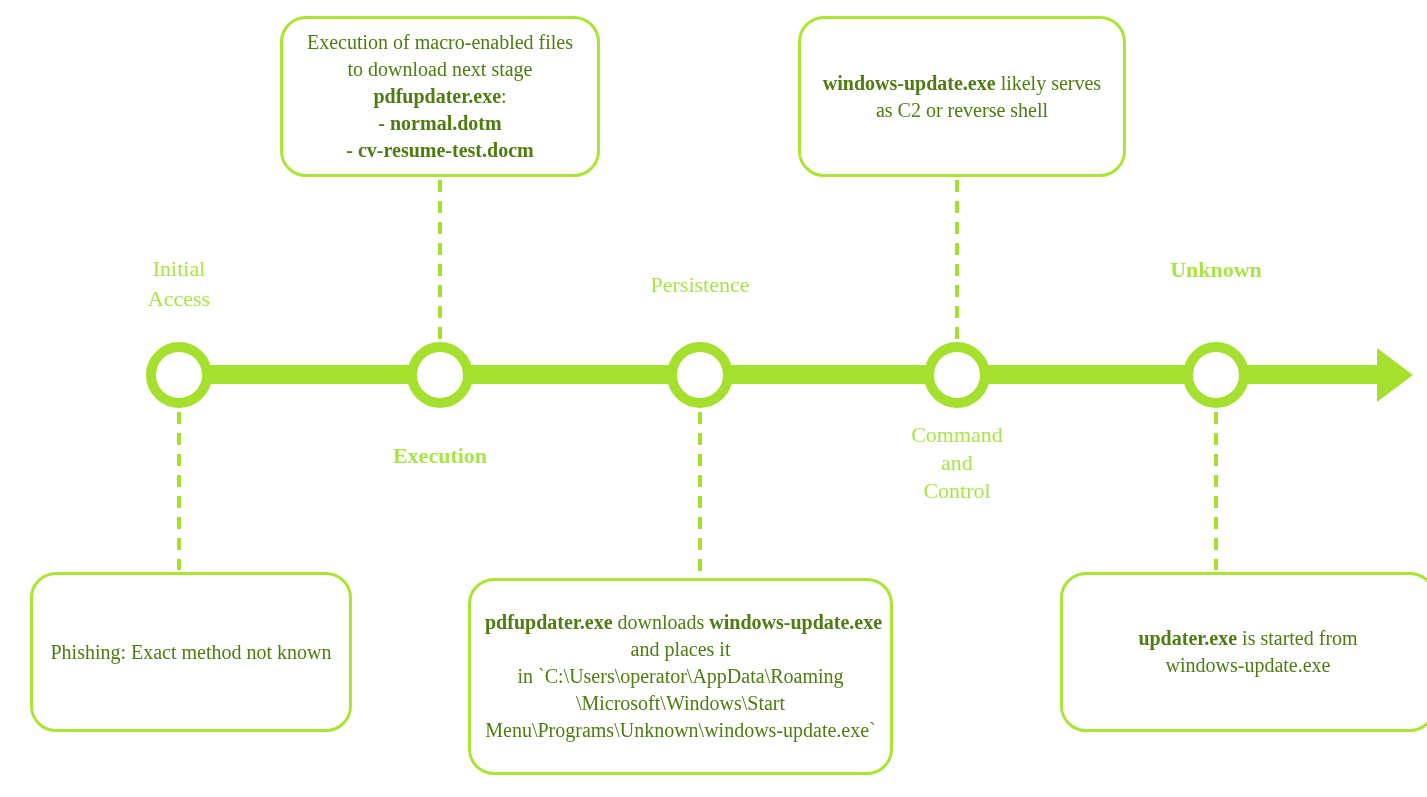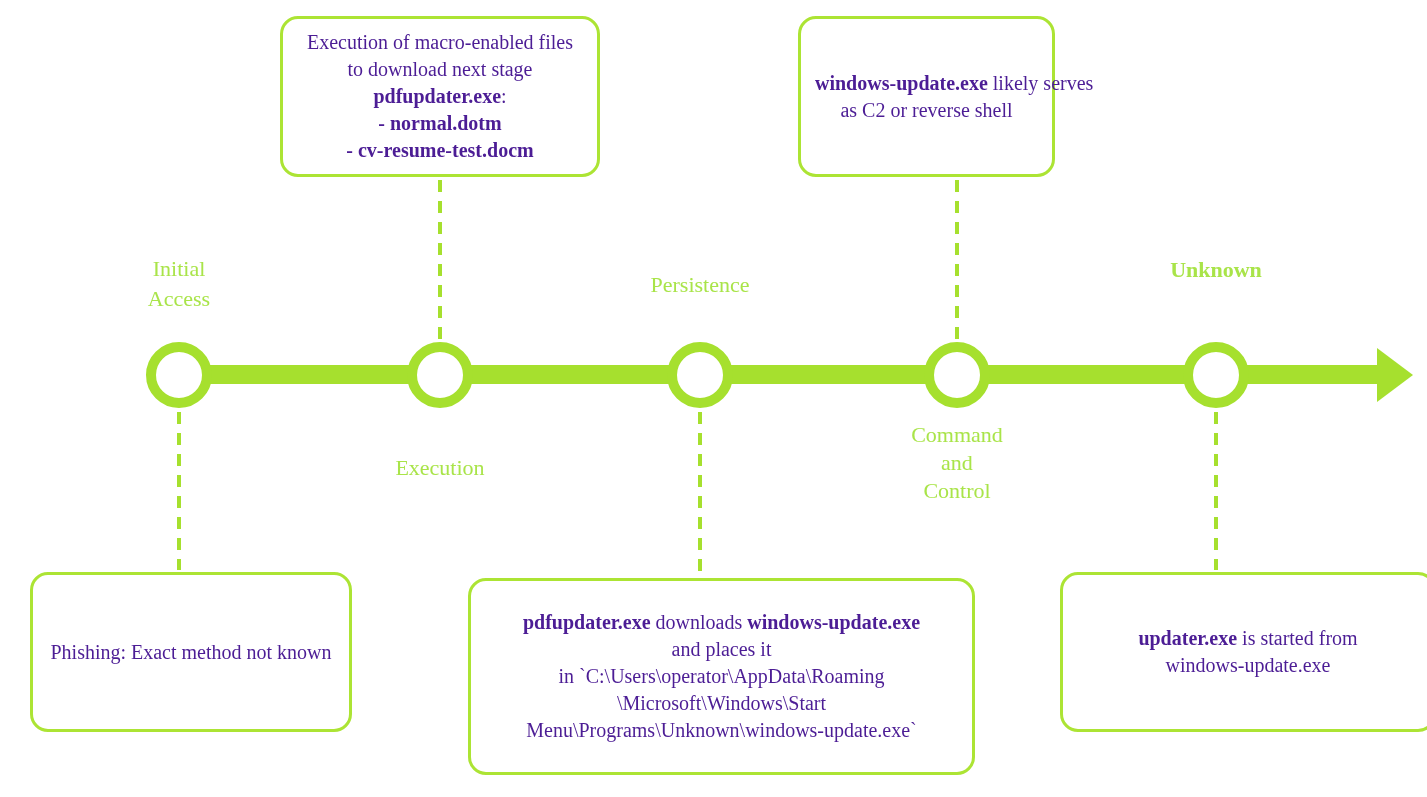--- a/index.html
+++ b/index.html
@@ -21,23 +21,23 @@
     position:absolute;width:4px;z-index:1;
     background:repeating-linear-gradient(180deg,#a6e02e 0 12px,transparent 12px 21px);
   }
   .nlabel{
     position:absolute;color:#a9e449;font-size:22px;line-height:30px;
     text-align:center;white-space:pre-line;z-index:2;
   }
   
   .callout{
     position:absolute;box-sizing:border-box;background:#ffffff;z-index:3;
-    border:3px solid #ace434;border-radius:18px;
+    border:3px solid #ace434;border-radius:26px;
     display:flex;flex-direction:column;justify-content:center;
-    text-align:center;color:#4c1d95;font-size:20px;line-height:27px;padding:8px 14px;
+    text-align:center;color:#4d7c0f;font-size:20px;line-height:27px;padding:8px 14px;
   }
   .callout .tl{white-space:pre;}
   .b{font-weight:bold;}
 </style>
 </head>
 <body>
 
 <div class="canvas">
 
   <div class="bar"></div>
@@ -50,42 +50,42 @@
   <div class="connector" style="left:1214px;top:412px;height:158px;"></div>
 
   <div class="node" style="left:146px;"></div>
   <div class="node" style="left:407px;"></div>
   <div class="node" style="left:667px;"></div>
   <div class="node" style="left:924px;"></div>
   <div class="node" style="left:1183px;"></div>
 
   <div class="nlabel" style="left:69px;top:254px;width:220px;">Initial
 Access</div>
-  <div class="nlabel" style="left:330px;top:453px;width:220px;">Execution</div>
+  <div class="nlabel" style="left:330px;top:441px;width:220px;font-weight:bold;">Execution</div>
   <div class="nlabel" style="left:580px;top:270px;width:240px;">Persistence</div>
   <div class="nlabel" style="left:837px;top:421px;width:240px;line-height:28px;">Command
 and
 Control</div>
   <div class="nlabel" style="left:1106px;top:255px;width:220px;font-weight:bold;">Unknown</div>
 
   <div class="callout" style="left:280px;top:16px;width:320px;height:161px;">
       <div class="tl"><span>Execution of macro-enabled files</span></div>
       <div class="tl"><span>to download next stage</span></div>
       <div class="tl"><span class="b">pdfupdater.exe</span><span>:</span></div>
       <div class="tl"><span class="b">- normal.dotm</span></div>
       <div class="tl"><span class="b">- cv-resume-test.docm</span></div>
     </div>
-  <div class="callout" style="left:798px;top:16px;width:257px;height:161px;">
+  <div class="callout" style="left:798px;top:16px;width:328px;height:161px;">
       <div class="tl"><span class="b">windows-update.exe</span><span> likely serves</span></div>
       <div class="tl"><span>as C2 or reverse shell</span></div>
     </div>
   <div class="callout" style="left:30px;top:572px;width:322px;height:160px;">
       <div class="tl"><span>Phishing: Exact method not known</span></div>
     </div>
-  <div class="callout" style="left:468px;top:578px;width:507px;height:197px;">
+  <div class="callout" style="left:468px;top:578px;width:425px;height:197px;">
       <div class="tl"><span class="b">pdfupdater.exe</span><span> downloads </span><span class="b">windows-update.exe</span></div>
       <div class="tl"><span>and places it</span></div>
       <div class="tl"><span>in `C:\Users\operator\AppData\Roaming</span></div>
       <div class="tl"><span>\Microsoft\Windows\Start</span></div>
       <div class="tl"><span>Menu\Programs\Unknown\windows-update.exe`</span></div>
     </div>
   <div class="callout" style="left:1060px;top:572px;width:376px;height:160px;">
       <div class="tl"><span class="b">updater.exe</span><span> is started from</span></div>
       <div class="tl"><span>windows-update.exe</span></div>
     </div>

